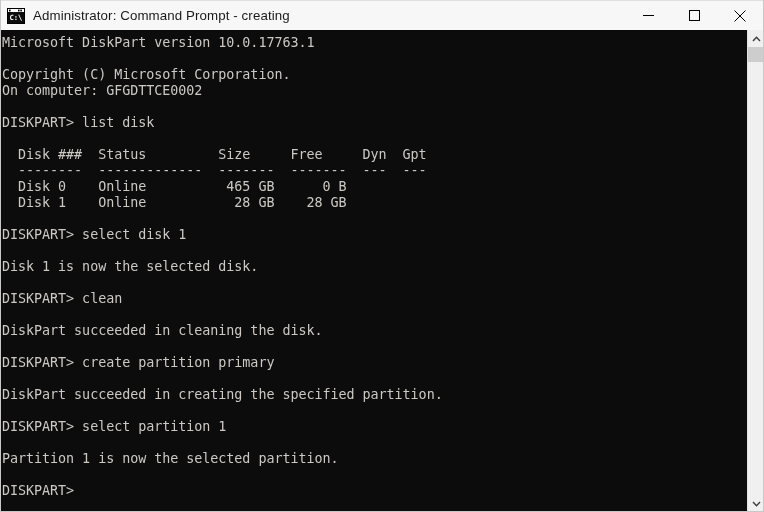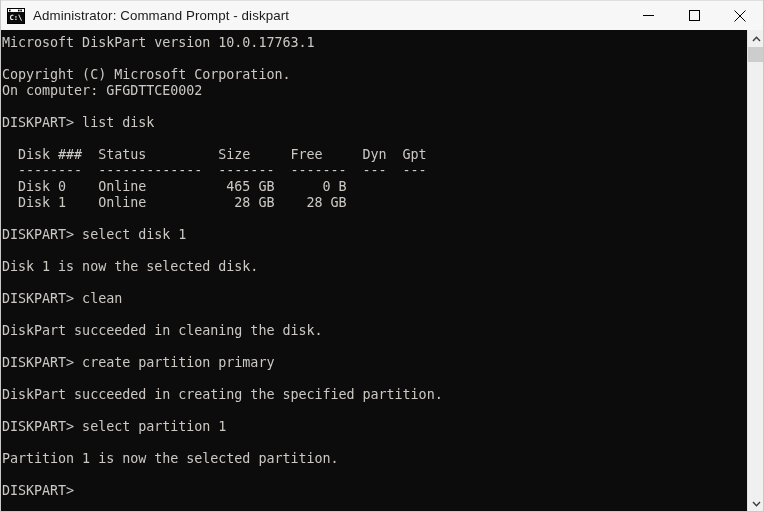--- a/index.html
+++ b/index.html
@@ -162,21 +162,21 @@
     <div id="titlebar-left">
       <svg class="app-icon" viewBox="0 0 18 16">
         <rect x="0.5" y="0.5" width="17" height="15" fill="#ffffff" stroke="#000000" stroke-width="1"></rect>
         <rect x="1" y="1" width="16" height="3" fill="#ffffff"></rect>
         <rect x="1" y="4" width="16" height="11" fill="#0c0c0c"></rect>
         <rect x="11" y="1.6" width="1.6" height="1.8" fill="#000000"></rect>
         <rect x="13.3" y="1.6" width="1.6" height="1.8" fill="#000000"></rect>
         <rect x="2" y="1.6" width="1.6" height="1.8" fill="#000000"></rect>
         <text x="2.4" y="12.3" font-family="DejaVu Sans Mono, monospace" font-size="7.2" font-weight="bold" fill="#ffffff">C:\</text>
       </svg>
-      <span id="title-text">Administrator: Command Prompt - diskpart</span>
+      <span id="title-text">Administrator: Command Prompt - creating</span>
     </div>
     <div id="titlebar-buttons">
       <div class="winbtn">
         <svg width="11" height="11" viewBox="0 0 11 11">
           <rect x="0" y="5" width="11" height="1" fill="#000000"></rect>
         </svg>
       </div>
       <div class="winbtn">
         <svg width="11" height="11" viewBox="0 0 11 11">
           <rect x="0.5" y="0.5" width="10" height="10" fill="none" stroke="#000000" stroke-width="1"></rect>

